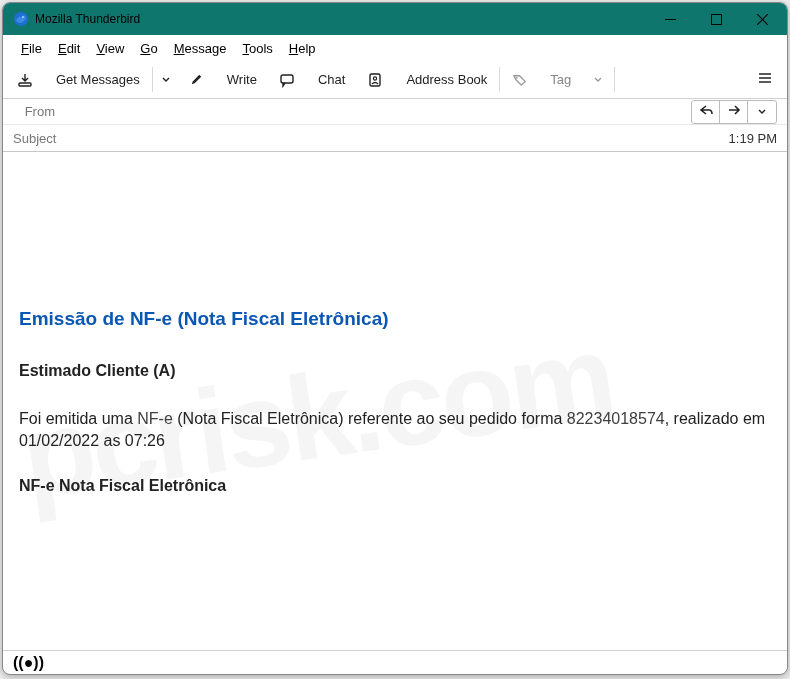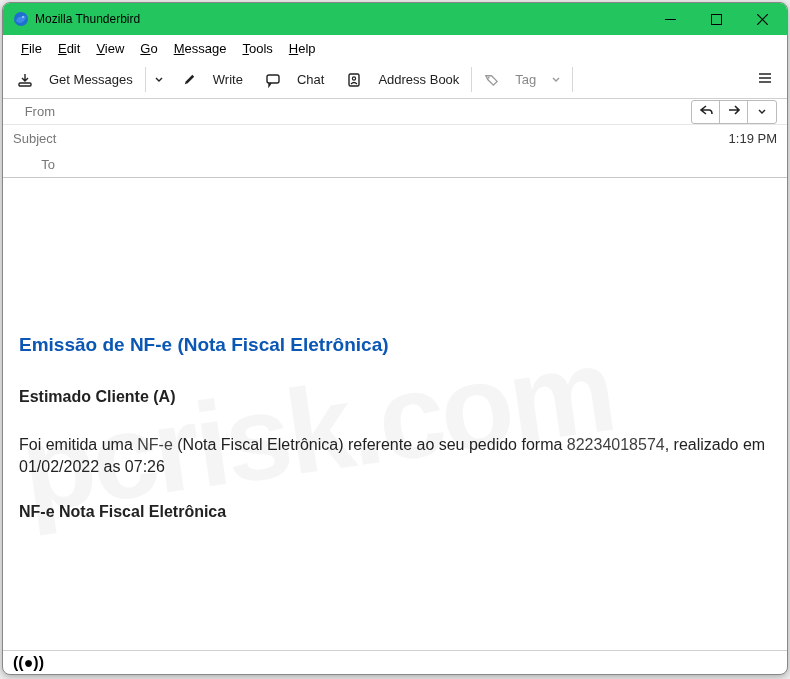--- a/index.html
+++ b/index.html
@@ -1,31 +1,31 @@
 <!DOCTYPE html>
 <html><head>
 <meta charset="utf-8">
 <style>
   * { margin: 0; padding: 0; box-sizing: border-box; font-family: "Segoe UI", Arial, sans-serif; }
   body { background: #f0f0f0; width: 790px; height: 679px; overflow: hidden; position: relative; }
   .window { background: #fff; border: 1px solid #888; border-radius: 8px; width: 786px; height: 673px; margin: 2px; overflow: hidden; box-shadow: 0 2px 8px rgba(0,0,0,.3); display: flex; flex-direction: column; }
   
-  .titlebar { height: 32px; display: flex; align-items: center; padding: 0 2px 0 10px; background: #22c55e; }
+  .titlebar { height: 32px; display: flex; align-items: center; padding: 0 2px 0 10px; background: #0f766e; }
   .titlebar .tb-icon { width: 16px; height: 16px; margin-right: 6px; }
   .titlebar .tb-title { font-size: 12px; color: #000; flex: 0 0 auto; }
   .titlebar .tb-spacer { flex: 1; }
   .titlebar .win-btn { width: 46px; height: 30px; display: flex; align-items: center; justify-content: center; color: #000; }
   .titlebar .win-btn svg { width: 11px; height: 11px; }
 
   .menubar { height: 26px; display: flex; align-items: center; padding: 0 10px; font-size: 13px; color: #000000; }
   .menubar span { padding: 3px 8px; border-radius: 3px; }
   .menubar span u { text-decoration: underline; }
 
   .toolbar { height: 38px; display: flex; align-items: center; padding: 0 6px; border-bottom: 1px solid #d0d0d0; }
-  .tbtn { display: flex; align-items: center; gap: 16px; padding: 4px 8px; font-size: 13px; color: #222; border-radius: 3px; }
+  .tbtn { display: flex; align-items: center; gap: 23px; padding: 4px 8px; font-size: 13px; color: #222; border-radius: 3px; }
   .tbtn .ico { display: inline-flex; }
   .tsep { width: 1px; background: #d8d8d8; align-self: stretch; margin: 6px 4px; }
   .tcaret { width: 18px; display: flex; justify-content: center; }
   .spacer { flex: 1; }
   .hamburger { padding: 4px 8px; }
 
   .headers { border-bottom: 1px solid #c8c8c8; font-size: 13px; color: #666; }
   .hdr-row { display: flex; align-items: center; height: 26px; padding: 0 10px; }
   .hdr-label { width: 50px; text-align: right; padding-right: 8px; color: #777; }
   .hdr-value { flex: 1; }
@@ -188,24 +188,20 @@
                 <path d="M1 2 l3 3 l3 -3" fill="none" stroke="#222" stroke-width="1.4"></path>
               </svg></span>
           </div>
       </div>
     </div>
     <div class="hdr-row">
       <div class="hdr-label">Subject</div>
       <div class="hdr-value"></div>
       <div class="hdr-time">1:19 PM</div>
     </div>
-    <div class="hdr-row">
-      <div class="hdr-label">To</div>
-      <div class="hdr-value"></div>
-    </div>
   </div>
 
   <div class="body-area">
     <div class="wm">pcrisk.com</div>
 
     <div class="email-title">Emissão de NF-e (Nota Fiscal Eletrônica)</div>
 
     <div class="row2col">
       <div>Estimado Cliente (A)</div>
     </div>

